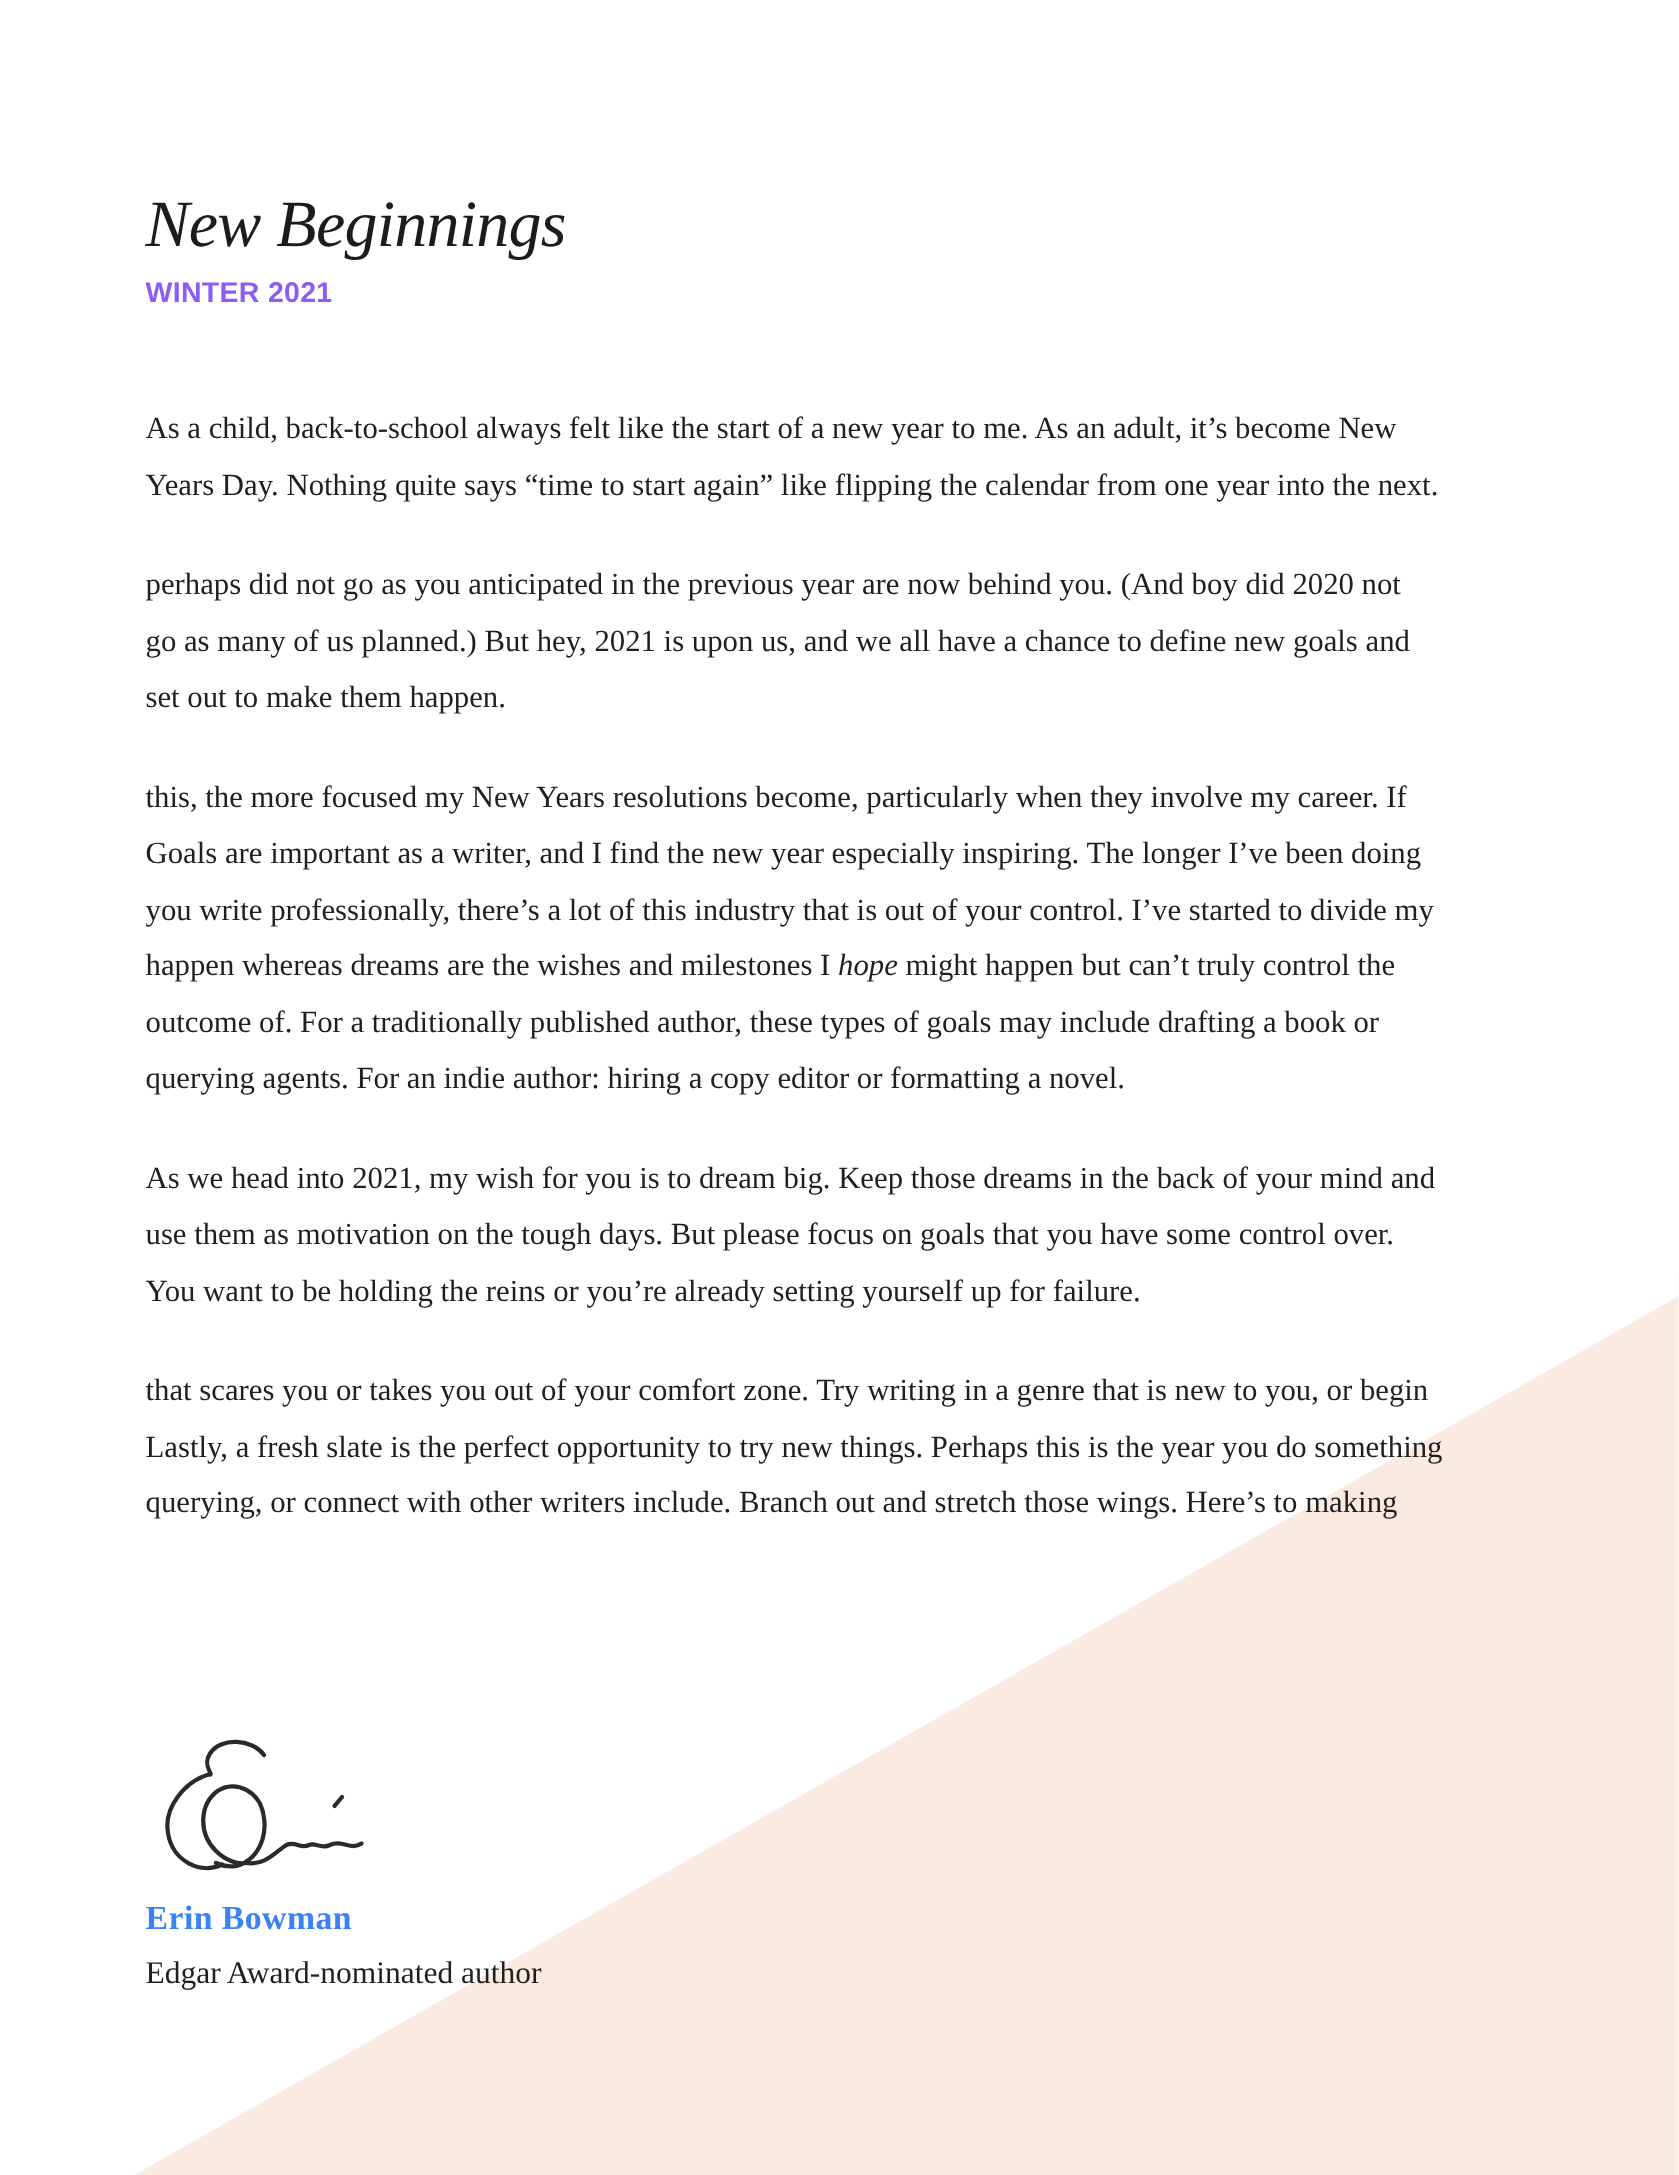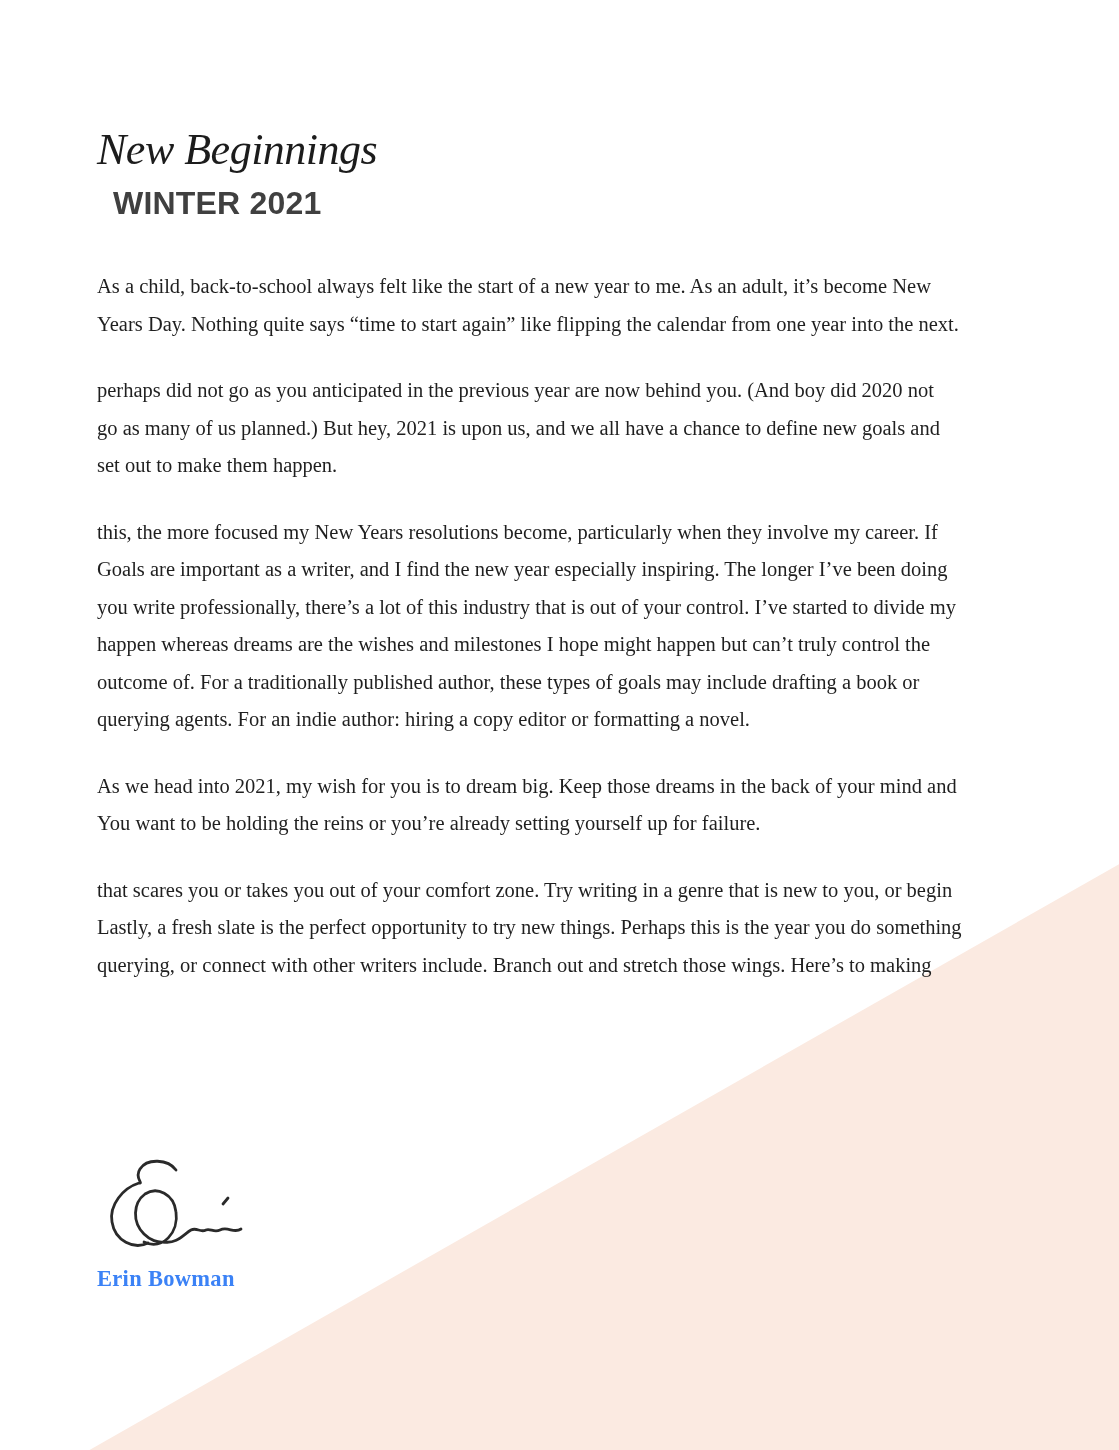--- a/index.html
+++ b/index.html
@@ -24,41 +24,41 @@
     top: 124px;
     font-family: "Liberation Serif", serif;
     font-style: italic;
     font-weight: 500;
     font-size: 44px;
     letter-spacing: -0.5px;
     color: #1c1c1c;
   }
   .issue {
     position: absolute;
-    left: 113px;
+    left: 97px;
     top: 185px;
     font-family: "Liberation Sans", sans-serif;
     font-weight: 700;
-    font-size: 32px;
+    font-size: 19px;
     letter-spacing: 0.2px;
-    color: #404040;
+    color: #8b5cf6;
   }
   .article {
     position: absolute;
     left: 97px;
     top: 268px;
     width: 940px;
     font-size: 20.5px;
     line-height: 37.5px;
     color: #1f1f1f;
   }
   .para { margin-bottom: 29px; }
   .para:last-child { margin-bottom: 0; }
   .line { white-space: nowrap; }
-  .em-italic { }
+  .em-italic { font-style: italic; }
   .signature {
     position: absolute;
     left: 100px;
     top: 1156px;
     width: 150px;
     height: 105px;
   }
   .signature svg { width: 100%; height: 100%; }
   .author-name {
     position: absolute;
@@ -104,20 +104,21 @@
       <div class="line">this, the more focused my New Years resolutions become, particularly when they involve my career. If</div>
       <div class="line">Goals are important as a writer, and I find the new year especially inspiring. The longer I’ve been doing</div>
       <div class="line">you write professionally, there’s a lot of this industry that is out of your control. I’ve started to divide my</div>
       <div class="line"><span>happen whereas dreams are the wishes and milestones I </span><span class="em-italic">hope</span><span> might happen but can’t truly control the</span></div>
       <div class="line">outcome of. For a traditionally published author, these types of goals may include drafting a book or</div>
       <div class="line">querying agents. For an indie author: hiring a copy editor or formatting a novel.</div>
     </div>
 
     <div class="para">
       <div class="line">As we head into 2021, my wish for you is to dream big. Keep those dreams in the back of your mind and</div>
+      <div class="line">use them as motivation on the tough days. But please focus on goals that you have some control over.</div>
       <div class="line">You want to be holding the reins or you’re already setting yourself up for failure.</div>
     </div>
 
     <div class="para">
       <div class="line">that scares you or takes you out of your comfort zone. Try writing in a genre that is new to you, or begin</div>
       <div class="line">Lastly, a fresh slate is the perfect opportunity to try new things. Perhaps this is the year you do something</div>
       <div class="line">querying, or connect with other writers include. Branch out and stretch those wings. Here’s to making</div>
     </div>
 
   </div>
@@ -127,14 +128,15 @@
       <g stroke="#2a2a2a" stroke-width="2.8" stroke-linecap="round" fill="none">
         <path d="M76 14 C68 3 47 2 40 13 C34 22 44 28 39 27 C23 32 9 49 12 66 C15 85 34 94 48 87"></path>
         <path d="M44 86 C63 95 79 76 76 56 C74 38 57 30 45 38 C33 47 32 66 44 78 C50 84 58 87 64 86"></path>
         <path d="M64 86 C77 88 84 78 91 74 C97 71 100 77 106 74 C110 72 114 77 120 74 C128 70 134 78 141 73"></path>
         <path d="M123 48 L128 42"></path>
       </g>
     </svg>
   </div>
 
   <div class="author-name">Erin Bowman</div>
+  <div class="author-tagline">Edgar Award-nominated author</div>
 
 </div>
 
 </body></html>

